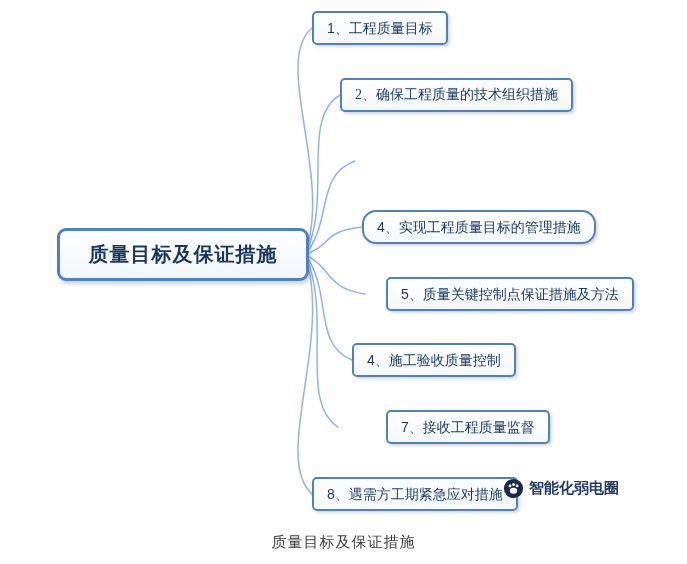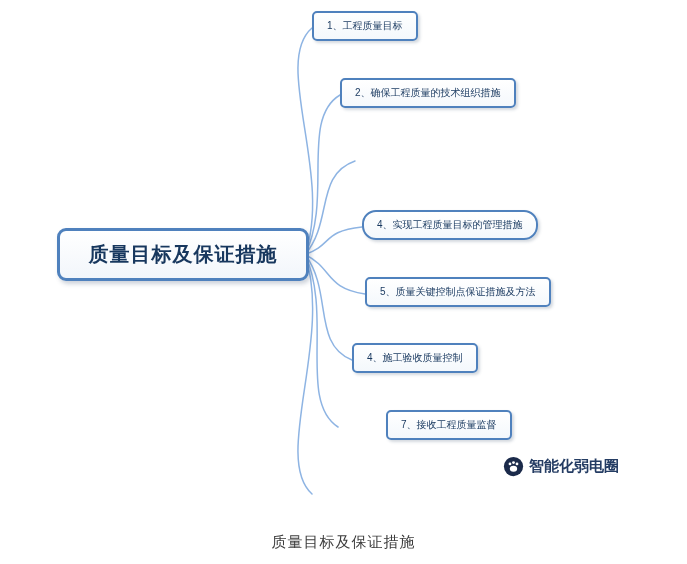--- a/index.html
+++ b/index.html
@@ -48,35 +48,35 @@
     display: inline-flex; align-items: center;
     padding: 7px 13px;
     background: linear-gradient(180deg, #ffffff 0%, #f4f8fc 100%);
     border: 2px solid var(--border, #4f81bd);
     border-radius: 5px;
     box-shadow: 2px 2px 3px rgba(60, 80, 110, 0.22);
     white-space: nowrap;
     z-index: 2;
   }
   .branch-node .label {
-    font-size: 10px;
+    font-size: 14px;
     color: var(--text, #17375e);
     line-height: 1.15;
   }
   .b1 { left: 312px; top: 11px;  }
-  .b2 { left: 340px; top: 78px;  }
+  .b2 { left: 340px; top: 78px; font-family: Liberation Serif, serif;  }
   .b3 { left: 355px; top: 144px; }
   .b4 { left: 362px; top: 210px; border-radius: 14px; }
-  .b5 { left: 365px; top: 277px; }
+  .b5 { left: 386px; top: 277px; }
   .b6 { left: 352px; top: 343px; }
   .b7 { left: 338px; top: 410px; margin-left: 48px; }
   .b8 { left: 312px; top: 477px; }
   .watermark {
     position: absolute;
-    left: 503px; top: 456px;
+    left: 503px; top: 478px;
     display: flex; align-items: center;
     z-index: 3;
   }
   .watermark .logo {
     width: 21px; height: 21px;
     margin-right: 5px;
     display: inline-block;
   }
   .watermark .wm-text {
     font-size: 15px;
@@ -126,20 +126,23 @@
   </div>
   <div class="branch-node b5">
     <span class="label">5、质量关键控制点保证措施及方法</span>
   </div>
   <div class="branch-node b6">
     <span class="label">4、施工验收质量控制</span>
   </div>
   <div class="branch-node b7">
     <span class="label">7、接收工程质量监督</span>
   </div>
+  <div class="branch-node b8">
+    <span class="label">8、遇需方工期紧急应对措施</span>
+  </div>
 
   <div class="watermark">
     <svg class="logo" viewBox="0 0 24 24" xmlns="http://www.w3.org/2000/svg">
       <circle cx="12" cy="12" r="11" fill="#1b2a4a"></circle>
       <circle cx="8" cy="9" r="1.6" fill="#ffffff"></circle>
       <circle cx="12" cy="7.5" r="1.6" fill="#ffffff"></circle>
       <circle cx="16" cy="9" r="1.6" fill="#ffffff"></circle>
       <ellipse cx="12" cy="14.5" rx="4.2" ry="3.4" fill="#ffffff"></ellipse>
     </svg>
     <span class="wm-text">智能化弱电圈</span>

